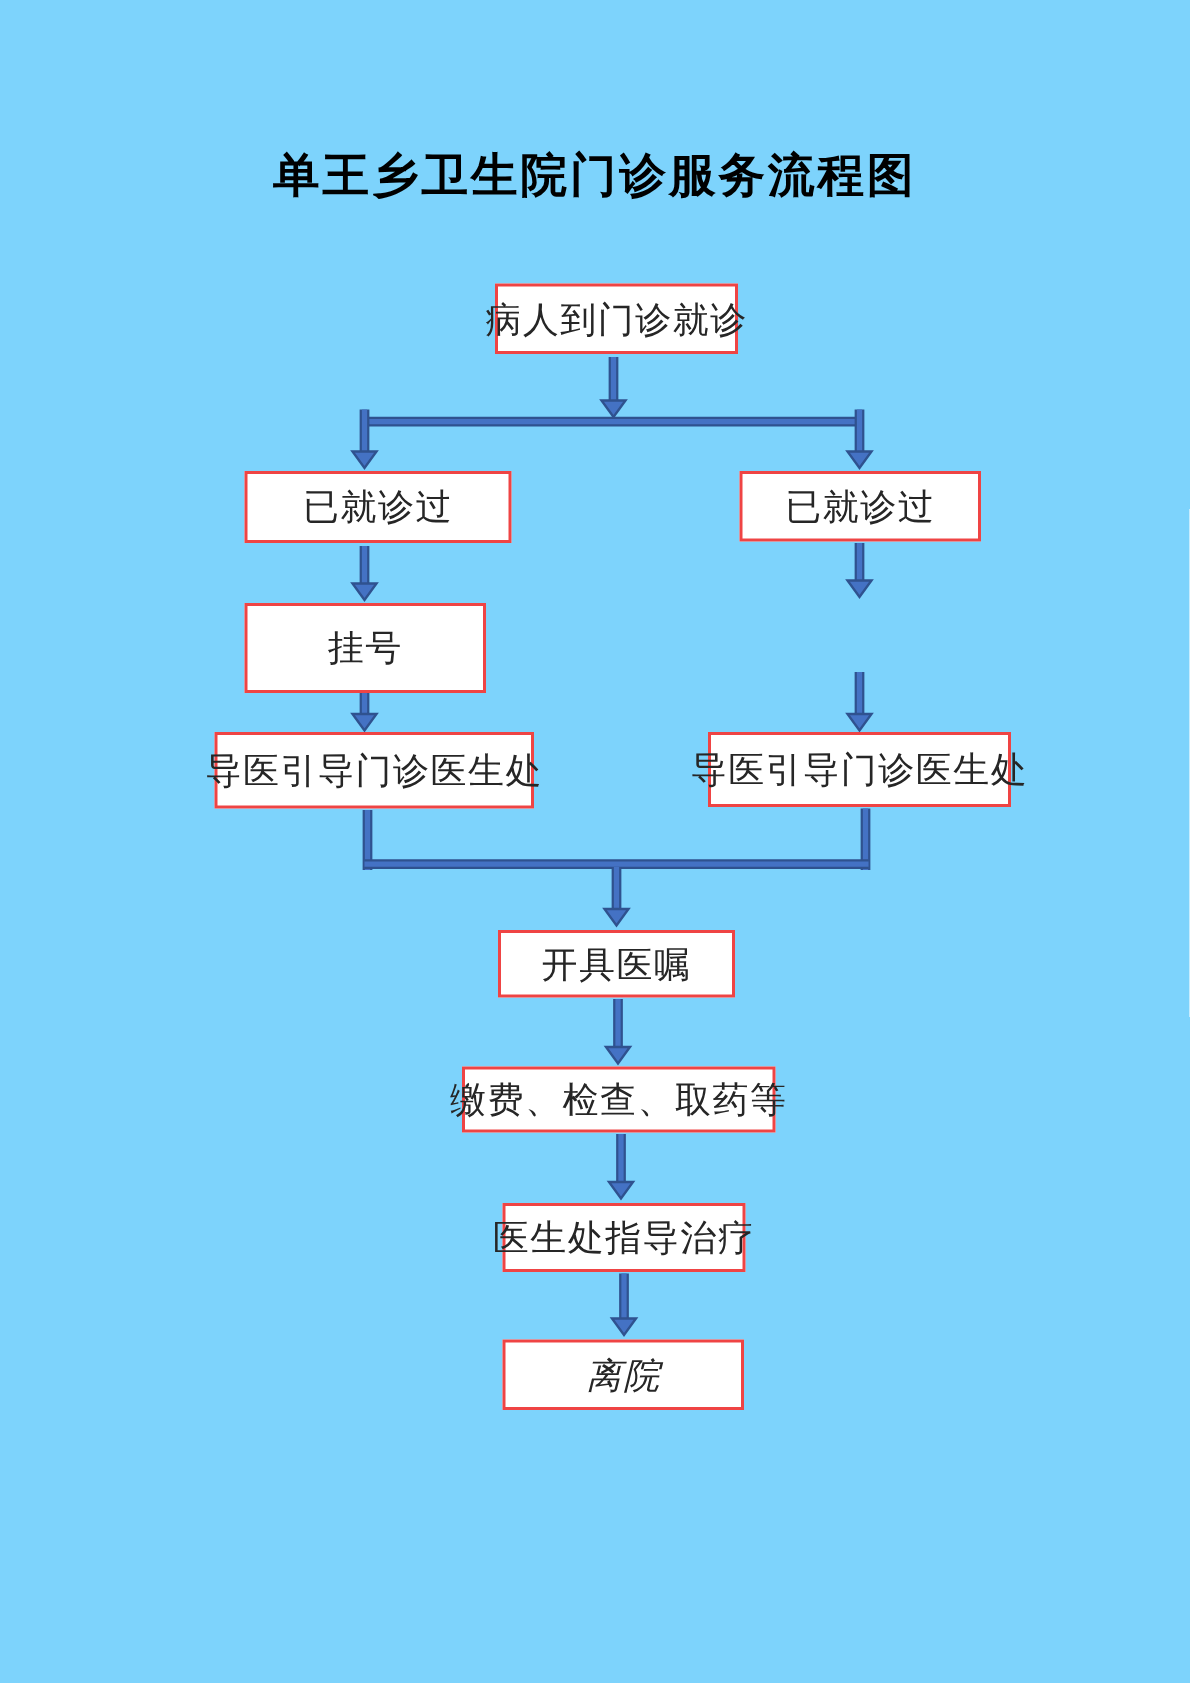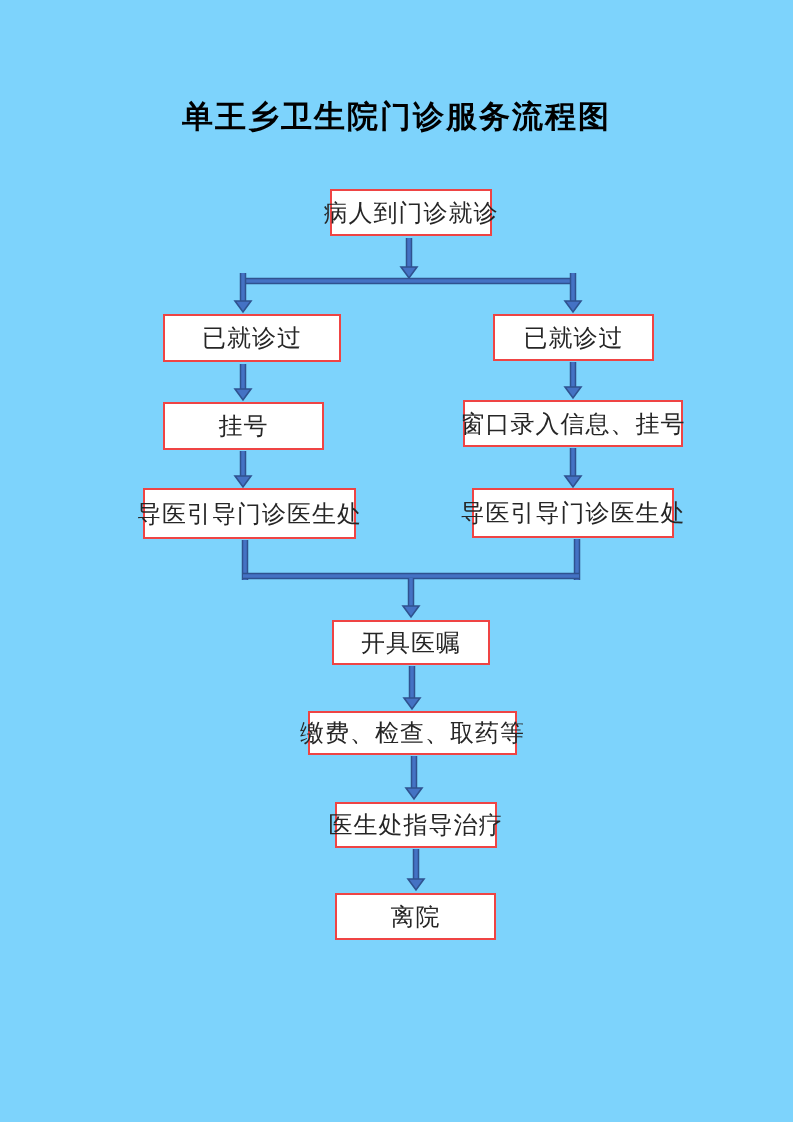--- a/index.html
+++ b/index.html
@@ -131,29 +131,28 @@
       <polygon class="head" points="408,879 424,879 416,890"></polygon>
     </g>
   </svg>
 
   <div class="node" style="left:330px; top:189px; width:162px; height:47px;">病人到门诊就诊</div>
 
   <div class="node" style="left:163px; top:314px; width:178px; height:48px;">已就诊过</div>
 
   <div class="node" style="left:493px; top:314px; width:161px; height:47px;">已就诊过</div>
 
-  <div class="node" style="left:163px; top:402px; width:161px; height:48px;">挂号</div>
+  <div class="node" style="left:163px; top:402px; width:161px; height:60px;">挂号</div>
 
-  <div class="node" style="left:463px; top:400px; width:220px; height:47px;">窗口录入信息、挂号</div>
 
   <div class="node" style="left:143px; top:488px; width:213px; height:51px;">导医引导门诊医生处</div>
 
   <div class="node" style="left:472px; top:488px; width:202px; height:50px;">导医引导门诊医生处</div>
 
   <div class="node" style="left:308px; top:711px; width:209px; height:44px;">缴费、检查、取药等</div>
 
   <div class="node" style="left:332px; top:620px; width:158px; height:45px;">开具医嘱</div>
 
   <div class="node" style="left:335px; top:802px; width:162px; height:46px;">医生处指导治疗</div>
 
-  <div class="node" style="left:335px; top:893px; width:161px; height:47px;">离院</div>
+  <div class="node" style="left:335px; top:893px; width:161px; height:47px;font-style:italic;">离院</div>
 
 </div>
 
 </body></html>

